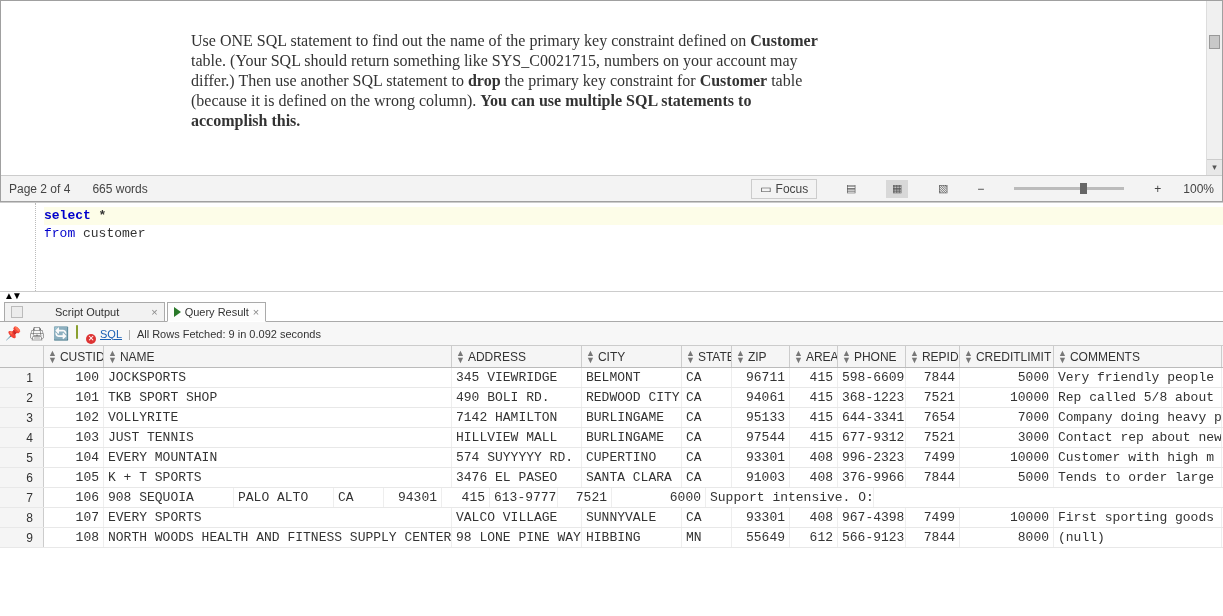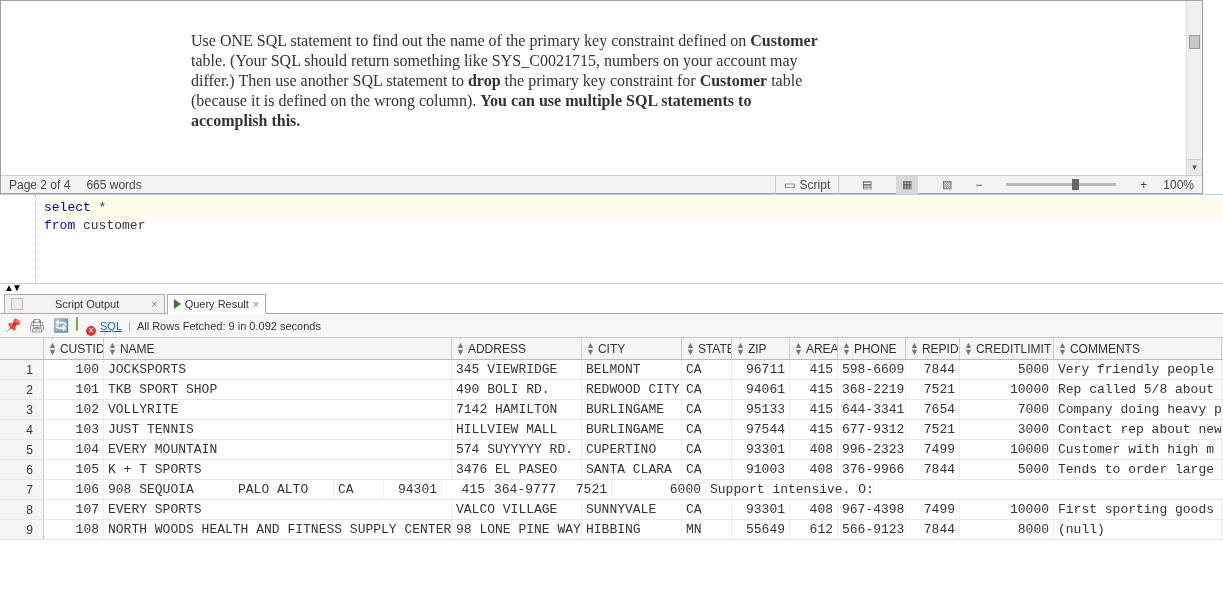--- a/index.html
+++ b/index.html
@@ -9,21 +9,21 @@
     font-size: 12px;
     background: #fff;
     color: #333;
     width: 1223px;
     height: 616px;
     overflow: hidden;
     position: relative;
   }
   .doc-pane {
     border: 1px solid #a0a0a0;
-    margin: 0 20px 0 0;
+    margin: 0 0 0 0;
     background: #fff;
     position: relative;
   }
   .doc-inner {
     height: 174px;
     overflow: hidden;
     position: relative;
   }
   .doc-scroll {
     position: absolute;
@@ -59,29 +59,29 @@
     left: 190px;
     top: 30px;
     width: 640px;
     font-family: "Times New Roman", serif;
     font-size: 16px;
     line-height: 1.25;
     color: #333;
   }
   .doc-text .b { font-weight: bold; }
   .status-bar {
-    height: 18px;
+    height: 26px;
     background: #f3f3f3;
     border-top: 1px solid #ccc;
     display: flex;
     align-items: center;
     font-size: 12px;
     color: #444;
     padding: 0 8px;
-    gap: 16px;
+    gap: 22px;
   }
   .status-bar .spacer { flex: 1; }
   .status-bar .view-btn {
     width: 22px; height: 18px;
     border: 1px solid transparent;
     display: inline-flex;
     align-items: center;
     justify-content: center;
     font-size: 11px;
     color: #555;
@@ -113,21 +113,21 @@
     position: relative;
     height: 90px;
   }
   .sql-editor .gutter {
     position: absolute;
     left: 0; top: 0; bottom: 0;
     width: 36px;
     background: #fff;
     border-right: 1px dotted #bbb;
   }
-  .sql-line1 { background: #fdfde8; }
+  .sql-line1 { background: #fdfde8; font-weight: bold; }
   .kw-blue { color: #0000cc; }
 
   .splitter {
     height: 8px;
     background: #fff;
     position: relative;
   }
   .splitter::before {
     content: "";
     position: absolute;
@@ -275,21 +275,21 @@
       <div class="thumb"></div>
       <div class="arrow-down">▾</div>
     </div>
   </div>
   <div class="status-bar">
     <span>Page 2 of 4</span>
     <span>665 words</span>
     <span class="spacer"></span>
     <span class="focus-group">
       <span>▭</span>
-      <span>Script</span>
+      <span>Focus</span>
     </span>
     <span class="view-btn">▤</span>
     <span class="view-btn active">▦</span>
     <span class="view-btn">▧</span>
     <span>−</span>
     <span class="slider">
         <span class="knob"></span>
       </span>
     <span>+</span>
     <span>100%</span>
@@ -396,21 +396,21 @@
       </div>
       <div class="grow">
         <div class="rownum">2</div>
         <div class="gc num col-custid">101</div>
         <div class="gc col-name">TKB SPORT SHOP</div>
         <div class="gc col-address">490 BOLI RD.</div>
         <div class="gc col-city">REDWOOD CITY</div>
         <div class="gc col-state">CA</div>
         <div class="gc num col-zip">94061</div>
         <div class="gc num col-area">415</div>
-        <div class="gc col-phone">368-2219</div>
+        <div class="gc col-phone">368-1223</div>
         <div class="gc num col-repid">7521</div>
         <div class="gc num col-creditlimit">10000</div>
         <div class="gc col-comments">Rep called 5/8 about</div>
       </div>
       <div class="grow">
         <div class="rownum">3</div>
         <div class="gc num col-custid">102</div>
         <div class="gc col-name">VOLLYRITE</div>
         <div class="gc col-address">7142 HAMILTON</div>
         <div class="gc col-city">BURLINGAME</div>
@@ -465,21 +465,21 @@
         <div class="gc col-comments">Tends to order large</div>
       </div>
       <div class="grow">
         <div class="rownum">7</div>
         <div class="gc num col-custid">106</div>
         <div class="gc col-address">908 SEQUOIA</div>
         <div class="gc col-city">PALO ALTO</div>
         <div class="gc col-state">CA</div>
         <div class="gc num col-zip">94301</div>
         <div class="gc num col-area">415</div>
-        <div class="gc col-phone">364-9777</div>
+        <div class="gc col-phone">613-9777</div>
         <div class="gc num col-repid">7521</div>
         <div class="gc num col-creditlimit">6000</div>
         <div class="gc col-comments">Support intensive. O:</div>
       </div>
       <div class="grow">
         <div class="rownum">8</div>
         <div class="gc num col-custid">107</div>
         <div class="gc col-name">EVERY SPORTS</div>
         <div class="gc col-address">VALCO VILLAGE</div>
         <div class="gc col-city">SUNNYVALE</div>

